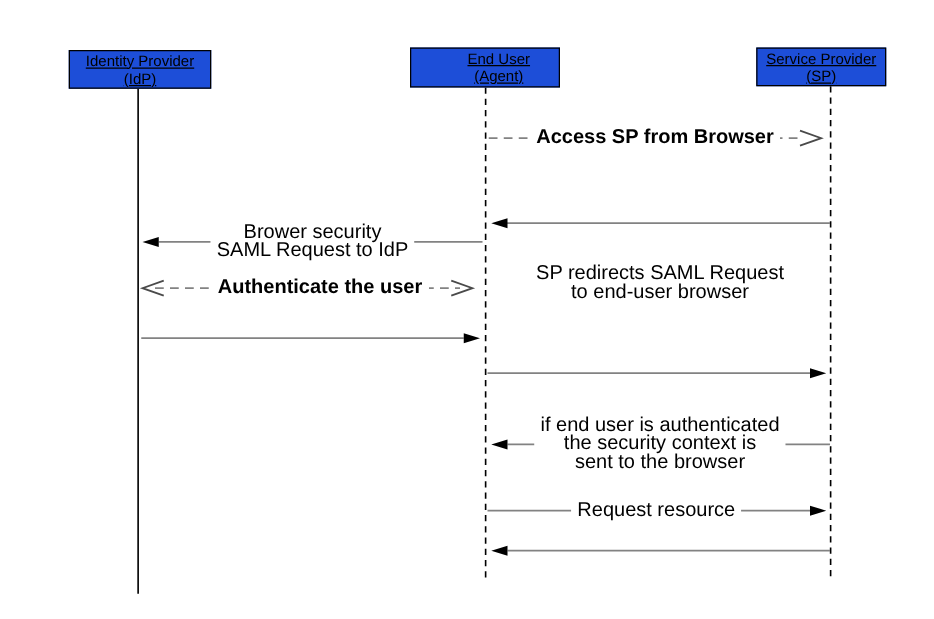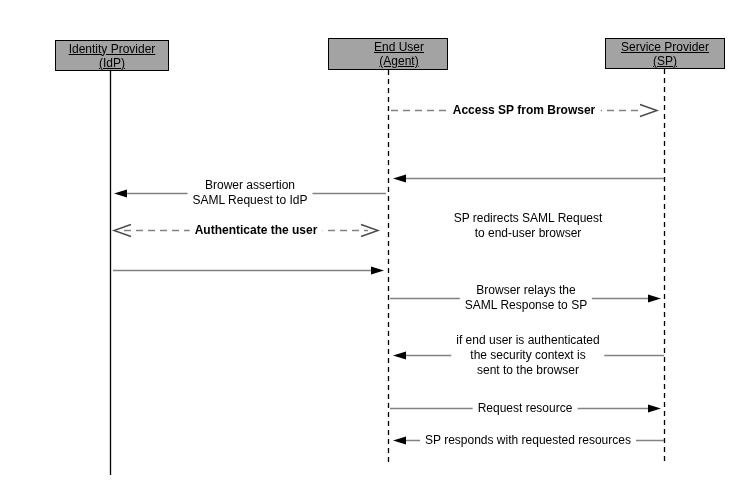--- a/index.html
+++ b/index.html
@@ -9,39 +9,39 @@
     height: 495px;
     background: #ffffff;
     font-family: "Liberation Sans", "DejaVu Sans", sans-serif;
     color: #000000;
     overflow: hidden;
   }
   svg.layer { position: absolute; left: 0; top: 0; display: block; }
   .actor {
     position: absolute;
     border: 1.5px solid #000000;
-    background: #a3a3a3;
+    background: #1d4ed8;
     display: flex;
     align-items: center;
     justify-content: center;
     text-align: center;
     box-sizing: border-box;
   }
   .actor-label {
     font-size: 12px;
     line-height: 14px;
     text-decoration: underline;
     white-space: pre-line;
   }
   .msg {
     position: absolute;
     transform: translate(-50%, -50%);
     background: #ffffff;
     padding: 0 5px;
-    font-size: 12px;
+    font-size: 16px;
     line-height: 15px;
     text-align: center;
     white-space: pre-line;
   }
   .msg.bold { font-weight: bold; }
 </style>
 </head>
 <body>
 
 <div class="stage">
@@ -104,40 +104,37 @@
   <div class="actor" style="left:55px; top:40px; width:114px; height:31px;">
     <span class="actor-label">Identity Provider
 (IdP)</span>
   </div>
 
   <div class="actor" style="left:328px; top:38px; width:120px; height:32px;padding-left:22px;">
     <span class="actor-label">End User
 (Agent)</span>
   </div>
 
-  <div class="actor" style="left:605px; top:38px; width:120px; height:31px;">
+  <div class="actor" style="left:605px; top:38px; width:104px; height:31px;">
     <span class="actor-label">Service Provider
 (SP)</span>
   </div>
 
   <div class="msg bold" style="left:524px; top:110px;">Access SP from Browser</div>
 
   <div class="msg" style="left:528px; top:178px;margin-top:48px;">SP redirects SAML Request
 to end-user browser</div>
 
-  <div class="msg" style="left:250px; top:193px;">Brower assertion
+  <div class="msg" style="left:250px; top:193px;">Brower security
 SAML Request to IdP</div>
 
   <div class="msg bold" style="left:256px; top:230px;">Authenticate the user</div>
 
 
-  <div class="msg" style="left:526px; top:298px;">Browser relays the
-SAML Response to SP</div>
 
   <div class="msg" style="left:525px; top:408px;">Request resource</div>
 
   <div class="msg" style="left:528px; top:355px;">if end user is authenticated
 the security context is
 sent to the browser</div>
 
-  <div class="msg" style="left:528px; top:440px;">SP responds with requested resources</div>
 
 </div>
 
 </body></html>

